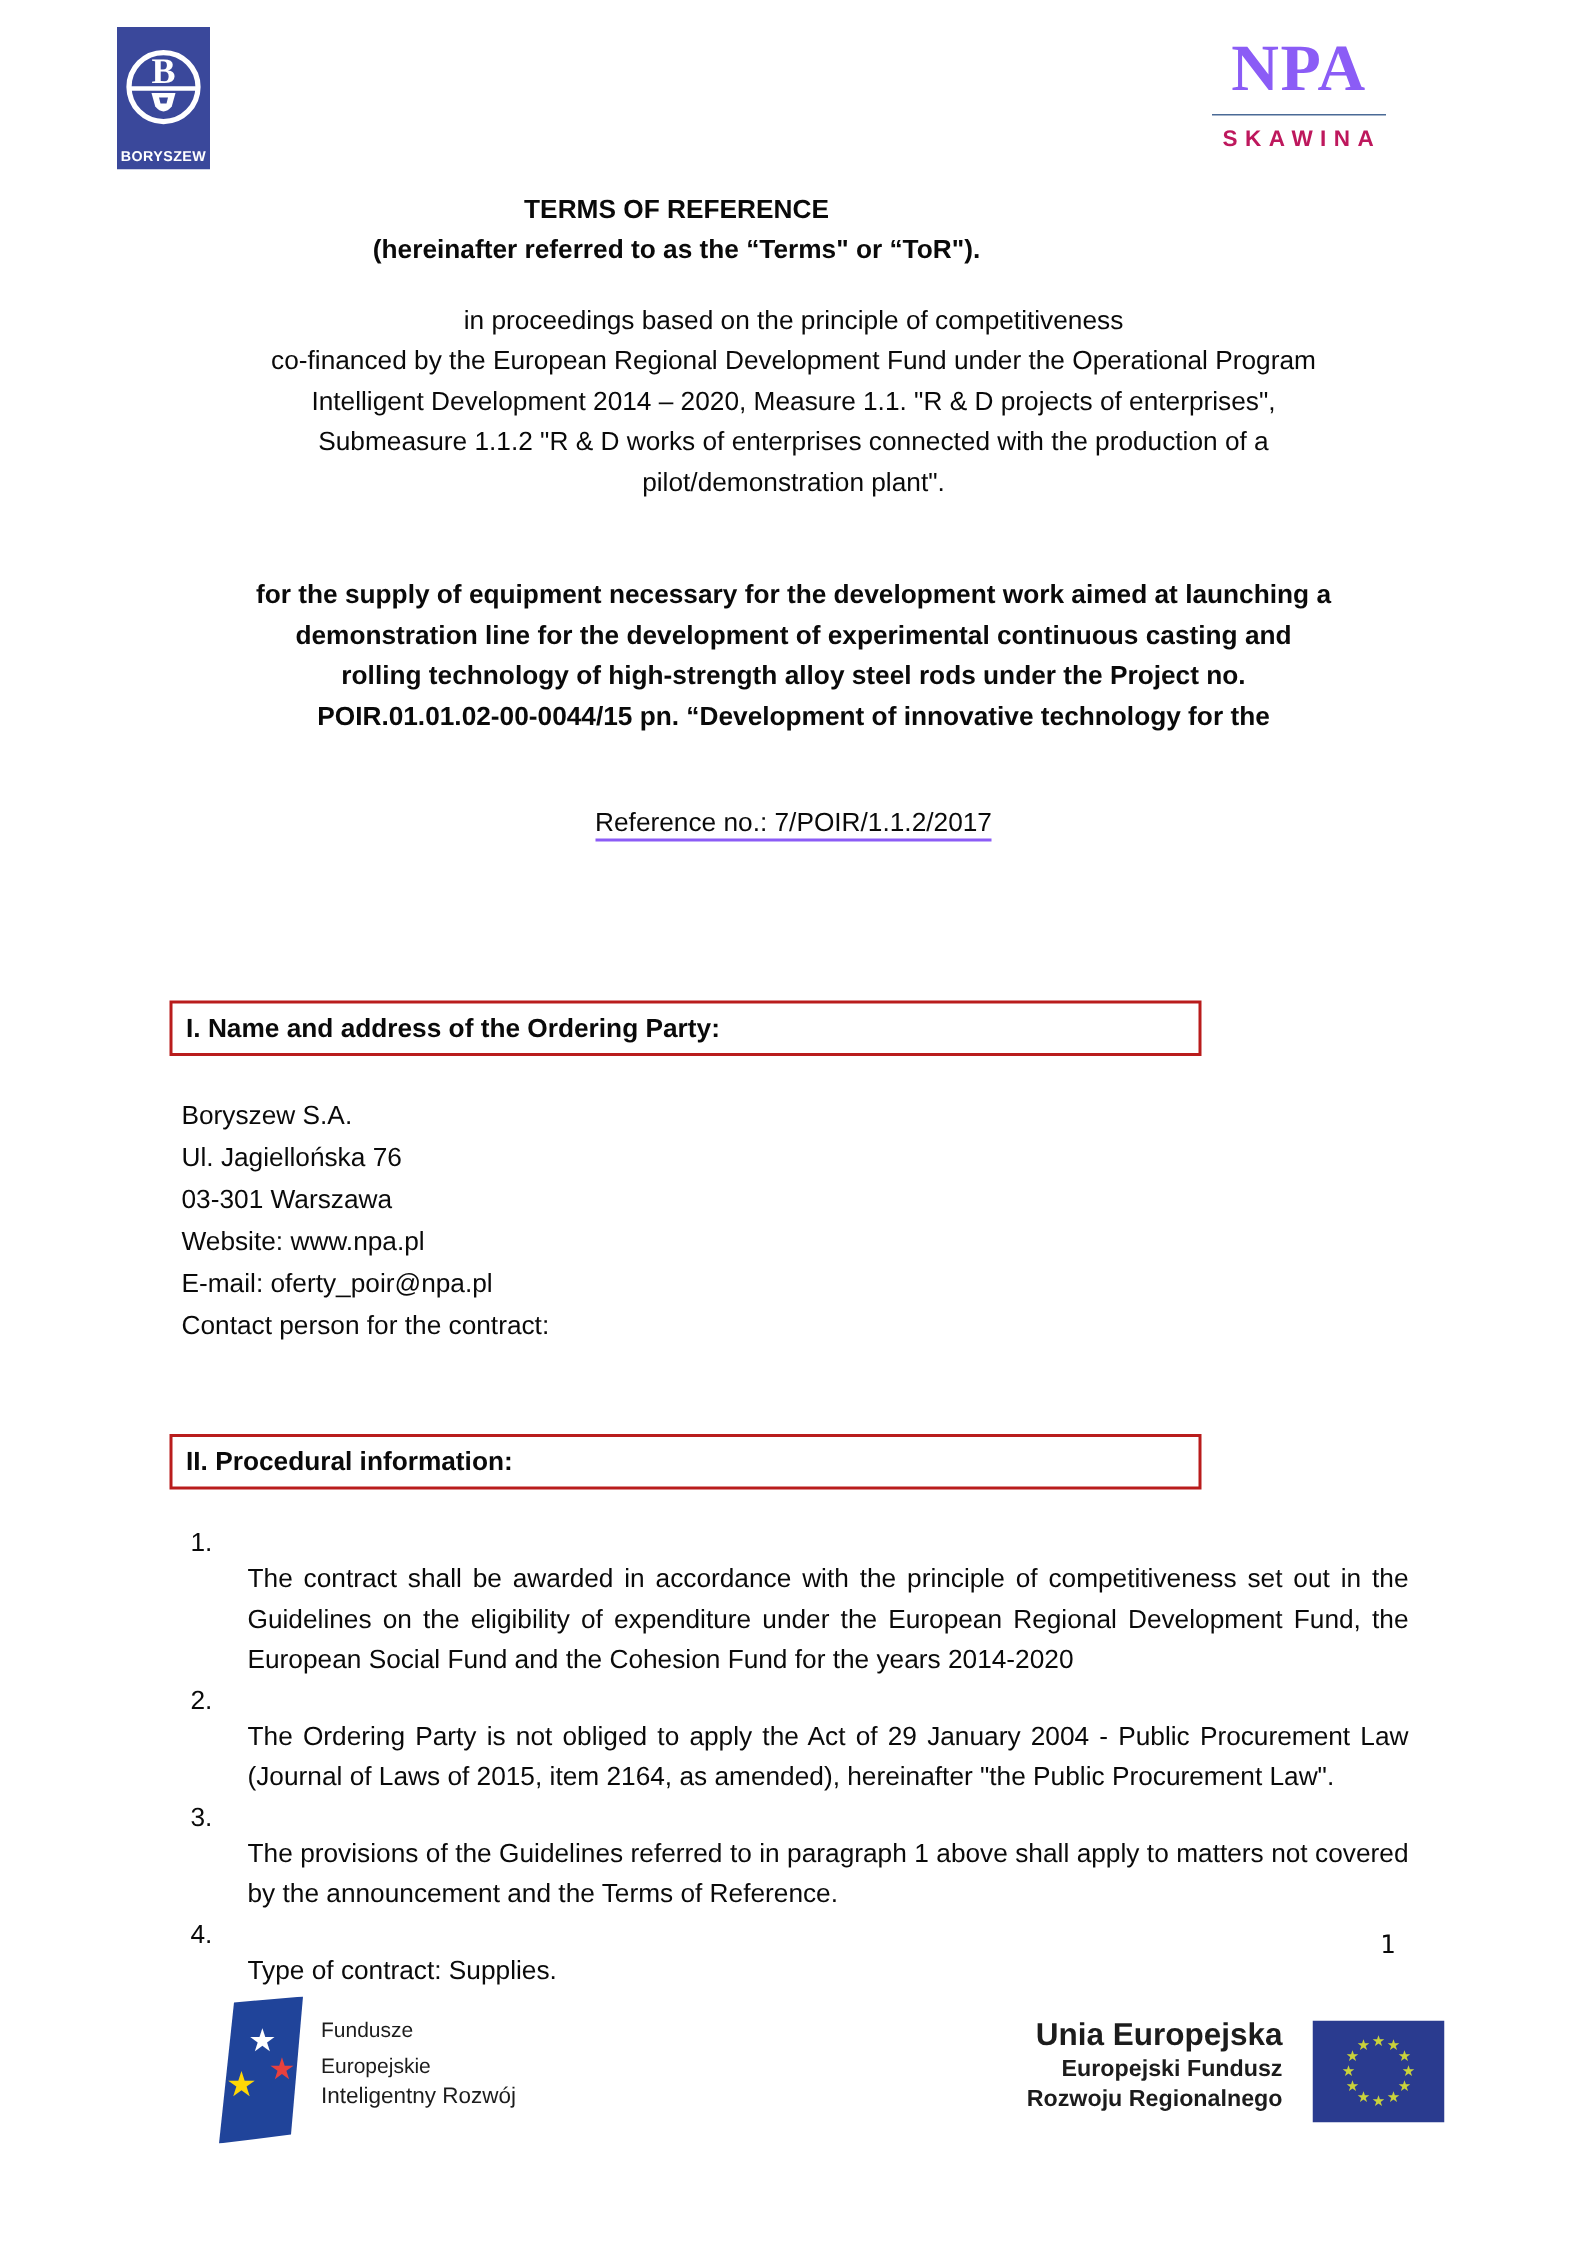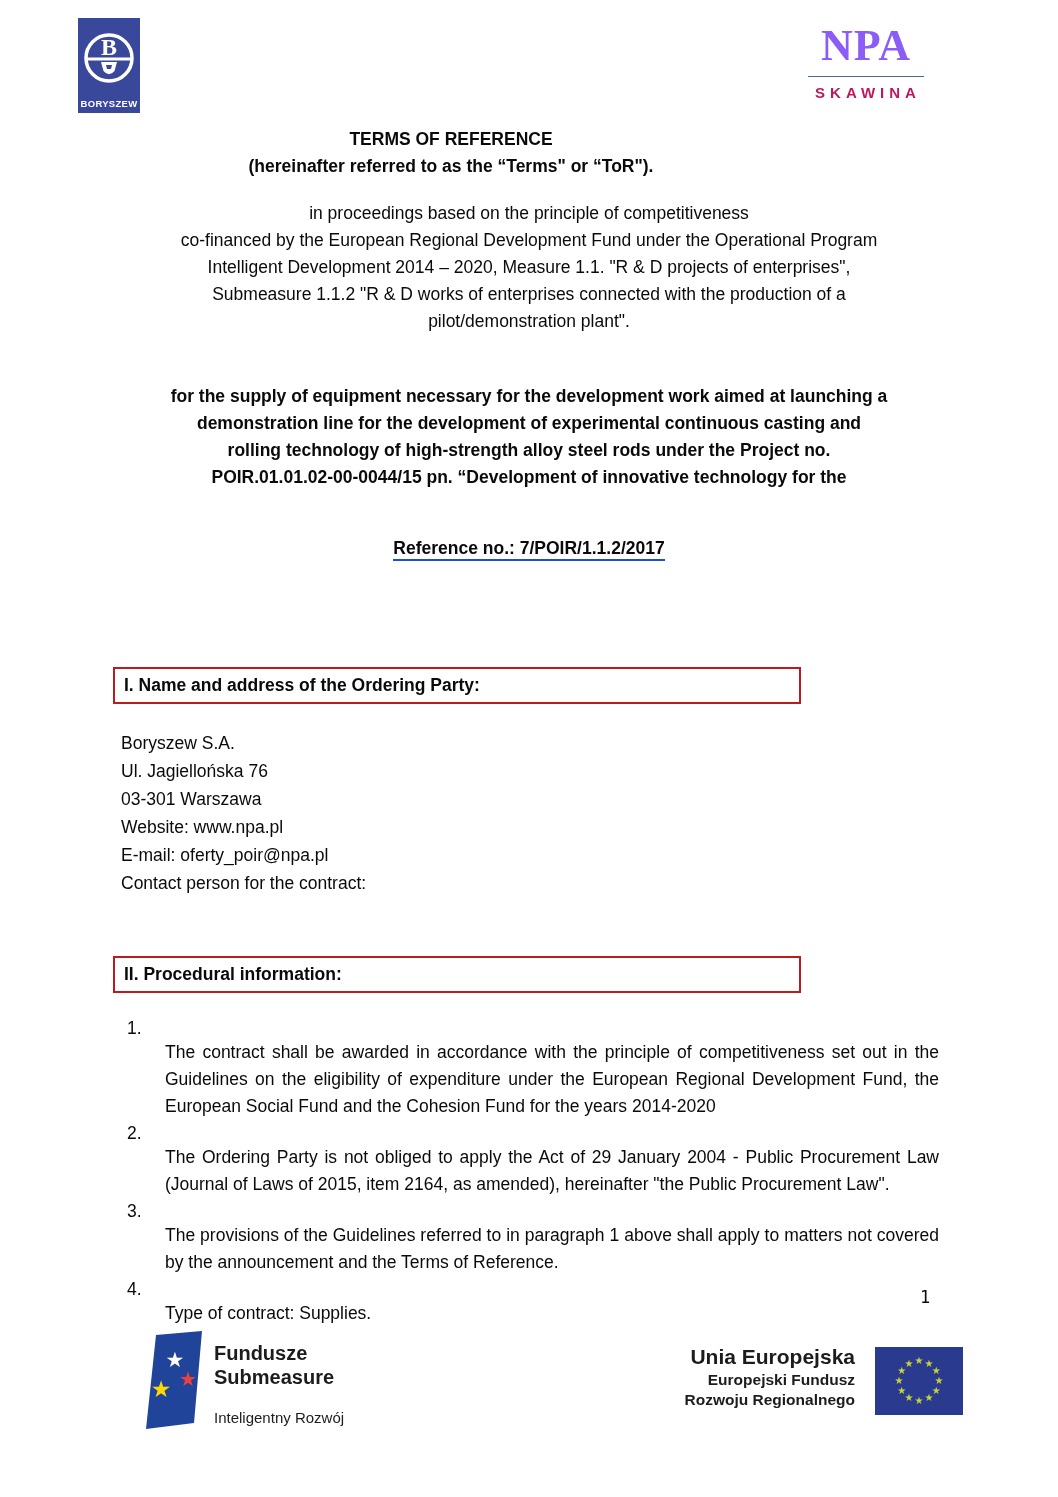--- a/index.html
+++ b/index.html
@@ -26,21 +26,21 @@
 
   
   .title-block { left:0; top:126px; width:902px; text-align:center;
     font-weight:bold; font-size:17.5px; line-height:27px; }
   .intro-block { left:0; top:200px; width:1058px; text-align:center;
     font-size:17.5px; line-height:27px; }
   .subject-block { left:0; top:383px; width:1058px; text-align:center;
     font-weight:bold; font-size:17.5px; line-height:27px; }
   .reference-block { left:0; top:538px; width:1058px; text-align:center; }
   .reference-block span {
-    font-weight:bold; font-size:17.5px; border-bottom:2px solid #1d4ed8;
+    font-weight:normal; font-size:17.5px; border-bottom:2px solid #8b5cf6;
     padding-bottom:1px;
   }
 
   
   .section-box {
     left:113px; width:688px; height:37px;
     border:2px solid #b91c1c; display:flex; align-items:center;
     padding-left:9px; font-weight:bold; font-size:17.5px;
   }
   .box-1 { top:667px; }
@@ -53,22 +53,22 @@
   .proc-list { left:127px; top:1015px; width:812px; font-size:17.5px; line-height:27px; }
   .proc-item { display:flex; }
   .proc-num { width:38px; flex:0 0 38px; }
   .proc-text { flex:1; text-align:justify;margin-top:24px; }
 
   .page-number { left:920px; top:1287px; font-size:17px; font-family:"DejaVu Sans Mono", monospace; }
 
   
   .fe-flag { left:146px; top:1331px; }
   .fe-text { left:214px; top:1341px; color:#1c1c1c; }
-  .fe-line { font-size:20px; font-weight:bold; line-height:24px; }
-  .fe-sub { font-size:15px; margin-top:20px; }
+  .fe-line { font-size:14px; font-weight:normal; line-height:24px; }
+  .fe-sub { font-size:15px; margin-top:0; }
   .ue-text { right:203px; top:1344px; text-align:right; color:#1c1c1c; }
   .ue-line1 { font-size:21px; font-weight:bold; line-height:26px; }
   .ue-sub { font-size:15.5px; font-weight:bold; line-height:20px; }
   .eu-flag { left:875px; top:1347px; }
 </style>
 </head>
 <body>
 
 <div class="abs boryszew">
   <svg width="62" height="95" viewBox="0 0 62 95">
@@ -153,21 +153,21 @@
 <div class="abs fe-flag">
   <svg width="56" height="98" viewBox="0 0 56 98">
     <polygon points="10,4 56,0 48,92 0,98" fill="#20449a"></polygon>
     <text x="29" y="36" font-size="21" fill="#ffffff" text-anchor="middle">★</text>
     <text x="42" y="55" font-size="20" fill="#e8413e" text-anchor="middle">★</text>
     <text x="15" y="66" font-size="23" fill="#ffd705" text-anchor="middle">★</text>
   </svg>
 </div>
 <div class="abs fe-text">
   <div class="fe-line">Fundusze</div>
-  <div class="fe-line">Submeasure</div>
+  <div class="fe-line">Europejskie</div>
   <div class="fe-sub">Inteligentny Rozwój</div>
 </div>
 
 <div class="abs ue-text">
   <div class="ue-line1">Unia Europejska</div>
   <div class="ue-sub">Europejski Fundusz</div>
   <div class="ue-sub">Rozwoju Regionalnego</div>
 </div>
 
 <div class="abs eu-flag">

